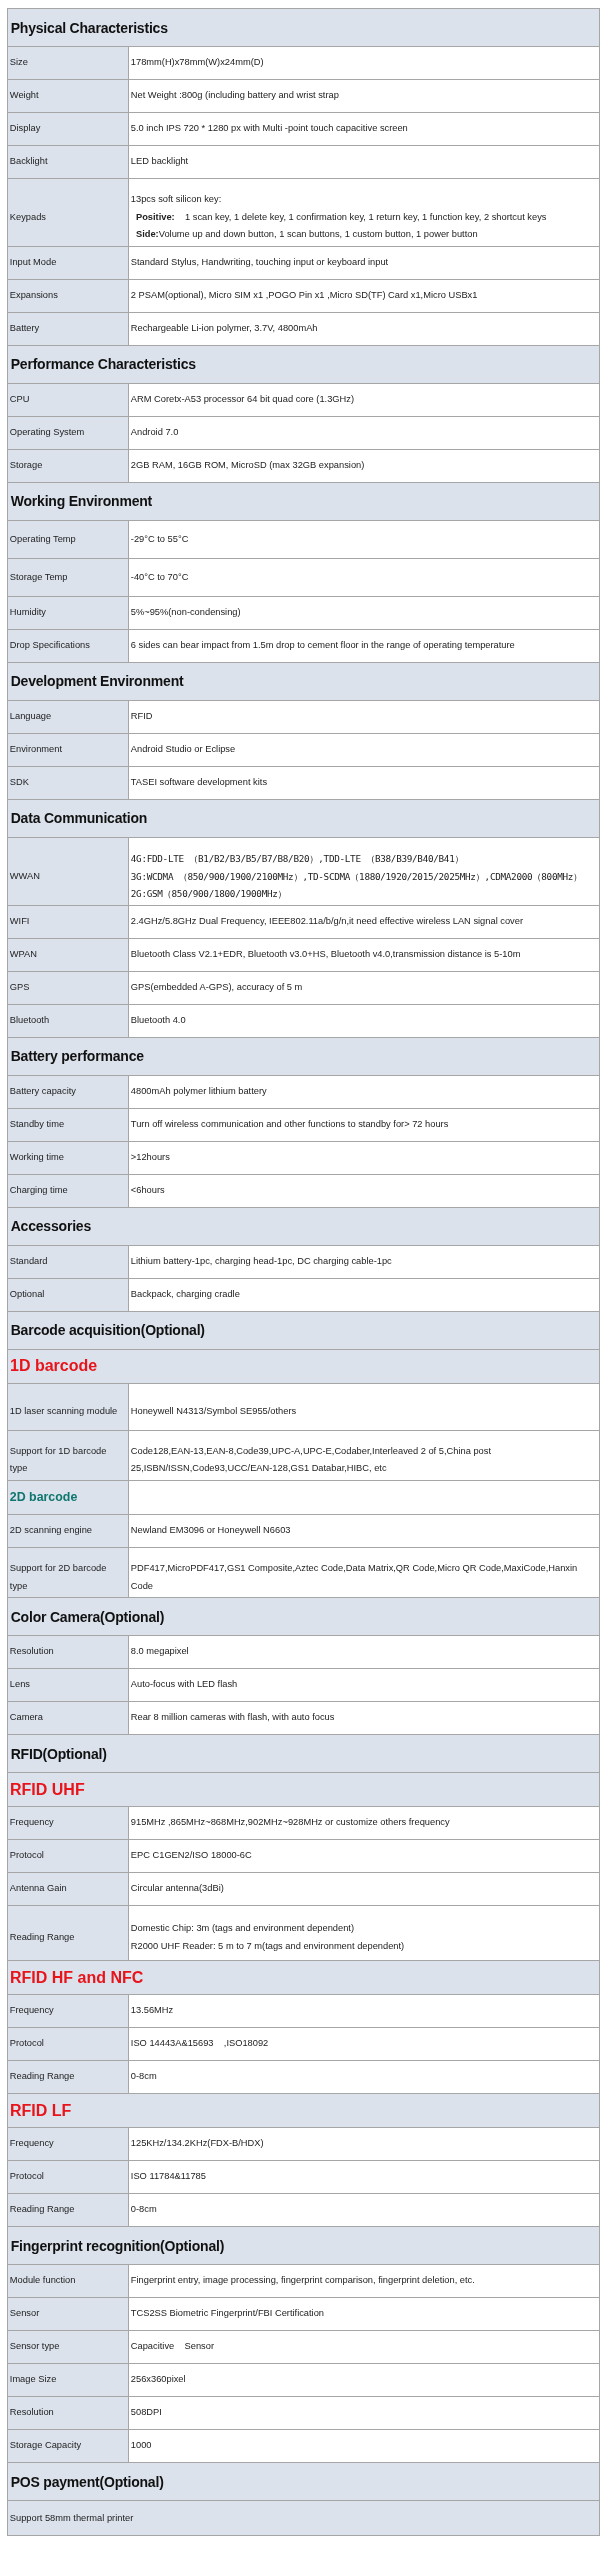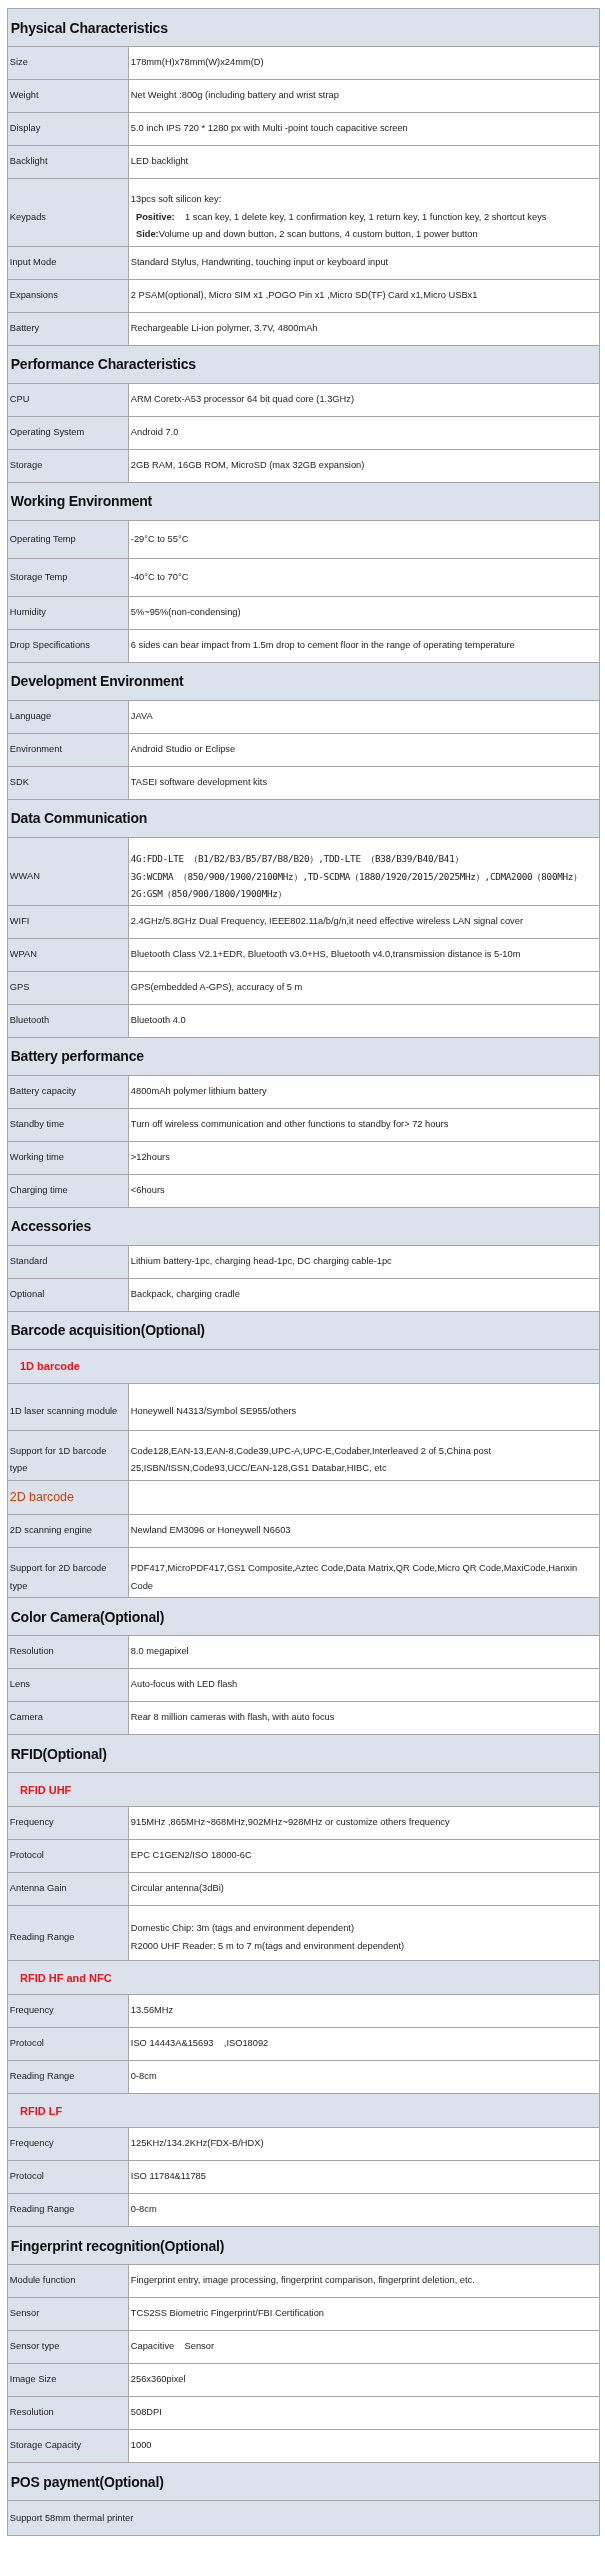--- a/index.html
+++ b/index.html
@@ -9,24 +9,24 @@
     border-collapse: collapse; table-layout: fixed;
     border: 0.9px solid #a6a6a6;
   }
   .spec-table td { border: 0.9px solid #a6a6a6; padding: 0 1.8px; vertical-align: middle; }
   .col-label { width: 121px; }
   .section-header td {
     background: #dbe2ec; height: 37px; font-weight: bold; font-size: 14px; color: #111;
     padding-left: 2.7px; letter-spacing: -0.2px;
   }
   .sub-header td {
-    background: #dbe2ec; height: 33px; font-weight: bold; font-size: 11px; color: #e8141a;
-    padding-left: 12px;
+    background: #dbe2ec; height: 33px; font-weight: bold; font-size: 16px; color: #e8141a;
+    padding-left: 2px;
   }
-  .sub-header-split td.label { background: #dbe2ec; font-weight: normal; font-size: 12.4px; color: #c2410c; height: 33px; margin-top: 35px; }
+  .sub-header-split td.label { background: #dbe2ec; font-weight: bold; font-size: 12.4px; color: #0f766e; height: 33px; margin-top: 35px; }
   .sub-header-split td.value { background: #ffffff; }
   .row td { height: 32px; font-size: 9.3px; color: #222; line-height: 17.7px; }
   .row td.label { background: #dbe2ec; }
   .row td.value { background: #ffffff; }
   .row.tall td { padding-top: 12px; padding-bottom: 1.8px; }
   .mono { font-family: "DejaVu Sans Mono", monospace; font-size: 8px; letter-spacing: -0.3px; }
   .full-note td { background: #dbe2ec; height: 34px; font-size: 9.3px; color: #222; }
   .value .line { display: block; }
   .b { font-weight: bold; text-align: center; }
 </style>
@@ -57,21 +57,21 @@
       </tr>
     <tr class="row">
         <td class="label">Backlight</td>
         <td class="value">LED backlight</td>
       </tr>
     <tr class="row tall">
       <td class="label">Keypads</td>
       <td class="value">
         <span class="line">13pcs soft silicon key:</span>
         <span class="line">&nbsp;&nbsp;<span class="b">Positive:</span>&nbsp;&nbsp;&nbsp;&nbsp;<span>1 scan key, 1 delete key, 1 confirmation key, 1 return key, 1 function key, 2 shortcut keys</span></span>
-        <span class="line">&nbsp;&nbsp;<span class="b">Side:</span><span>Volume up and down button, 2 scan buttons, 4 custom button, 1 power button</span></span>
+        <span class="line">&nbsp;&nbsp;<span class="b">Side:</span><span>Volume up and down button, 1 scan buttons, 1 custom button, 1 power button</span></span>
       </td>
     </tr>
     <tr class="row">
         <td class="label">Input Mode</td>
         <td class="value">Standard Stylus, Handwriting, touching input or keyboard input</td>
       </tr>
     <tr class="row">
         <td class="label">Expansions</td>
         <td class="value">2 PSAM(optional), Micro SIM x1 ,POGO Pin x1 ,Micro SD(TF) Card x1,Micro USBx1</td>
       </tr>
@@ -114,21 +114,21 @@
     <tr class="row">
         <td class="label">Drop Specifications</td>
         <td class="value">6 sides can bear impact from 1.5m drop to cement floor in the range of operating temperature</td>
       </tr>
 
     <tr class="section-header">
         <td colspan="2">Development Environment</td>
       </tr>
     <tr class="row">
         <td class="label">Language</td>
-        <td class="value">JAVA</td>
+        <td class="value">RFID</td>
       </tr>
     <tr class="row">
         <td class="label">Environment</td>
         <td class="value">Android Studio or Eclipse</td>
       </tr>
     <tr class="row">
         <td class="label">SDK</td>
         <td class="value">TASEI software development kits</td>
       </tr>
 

